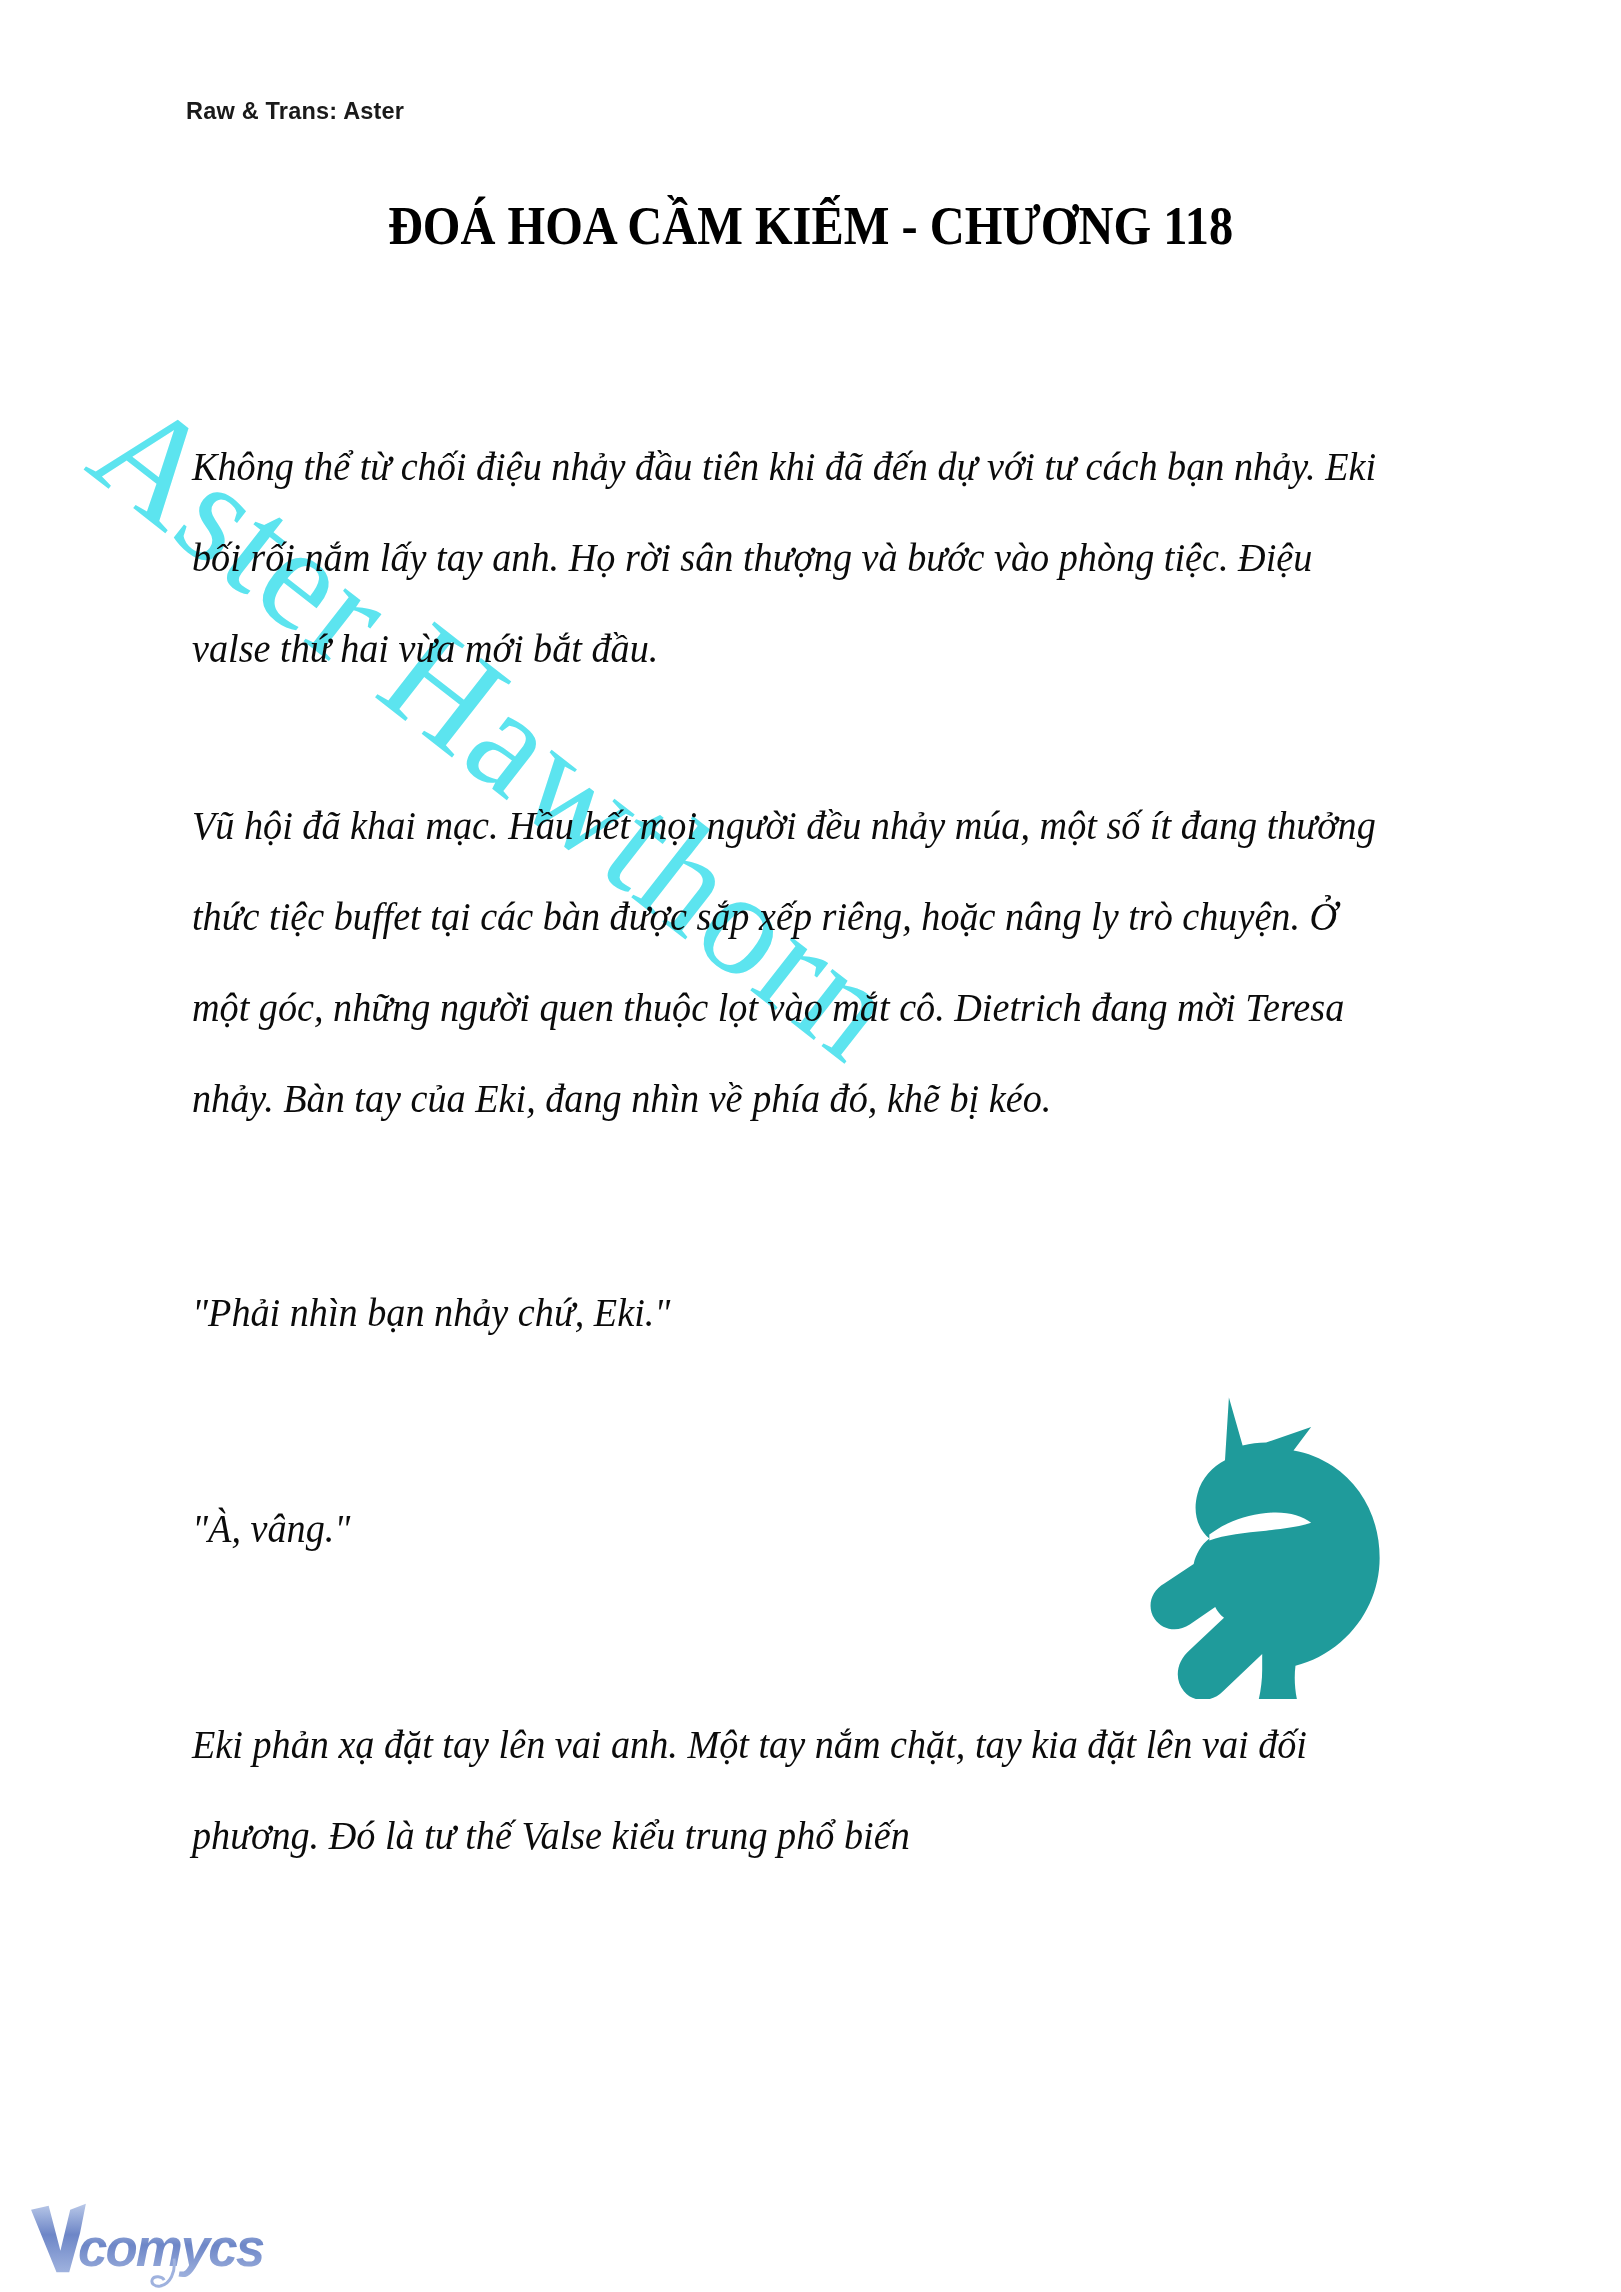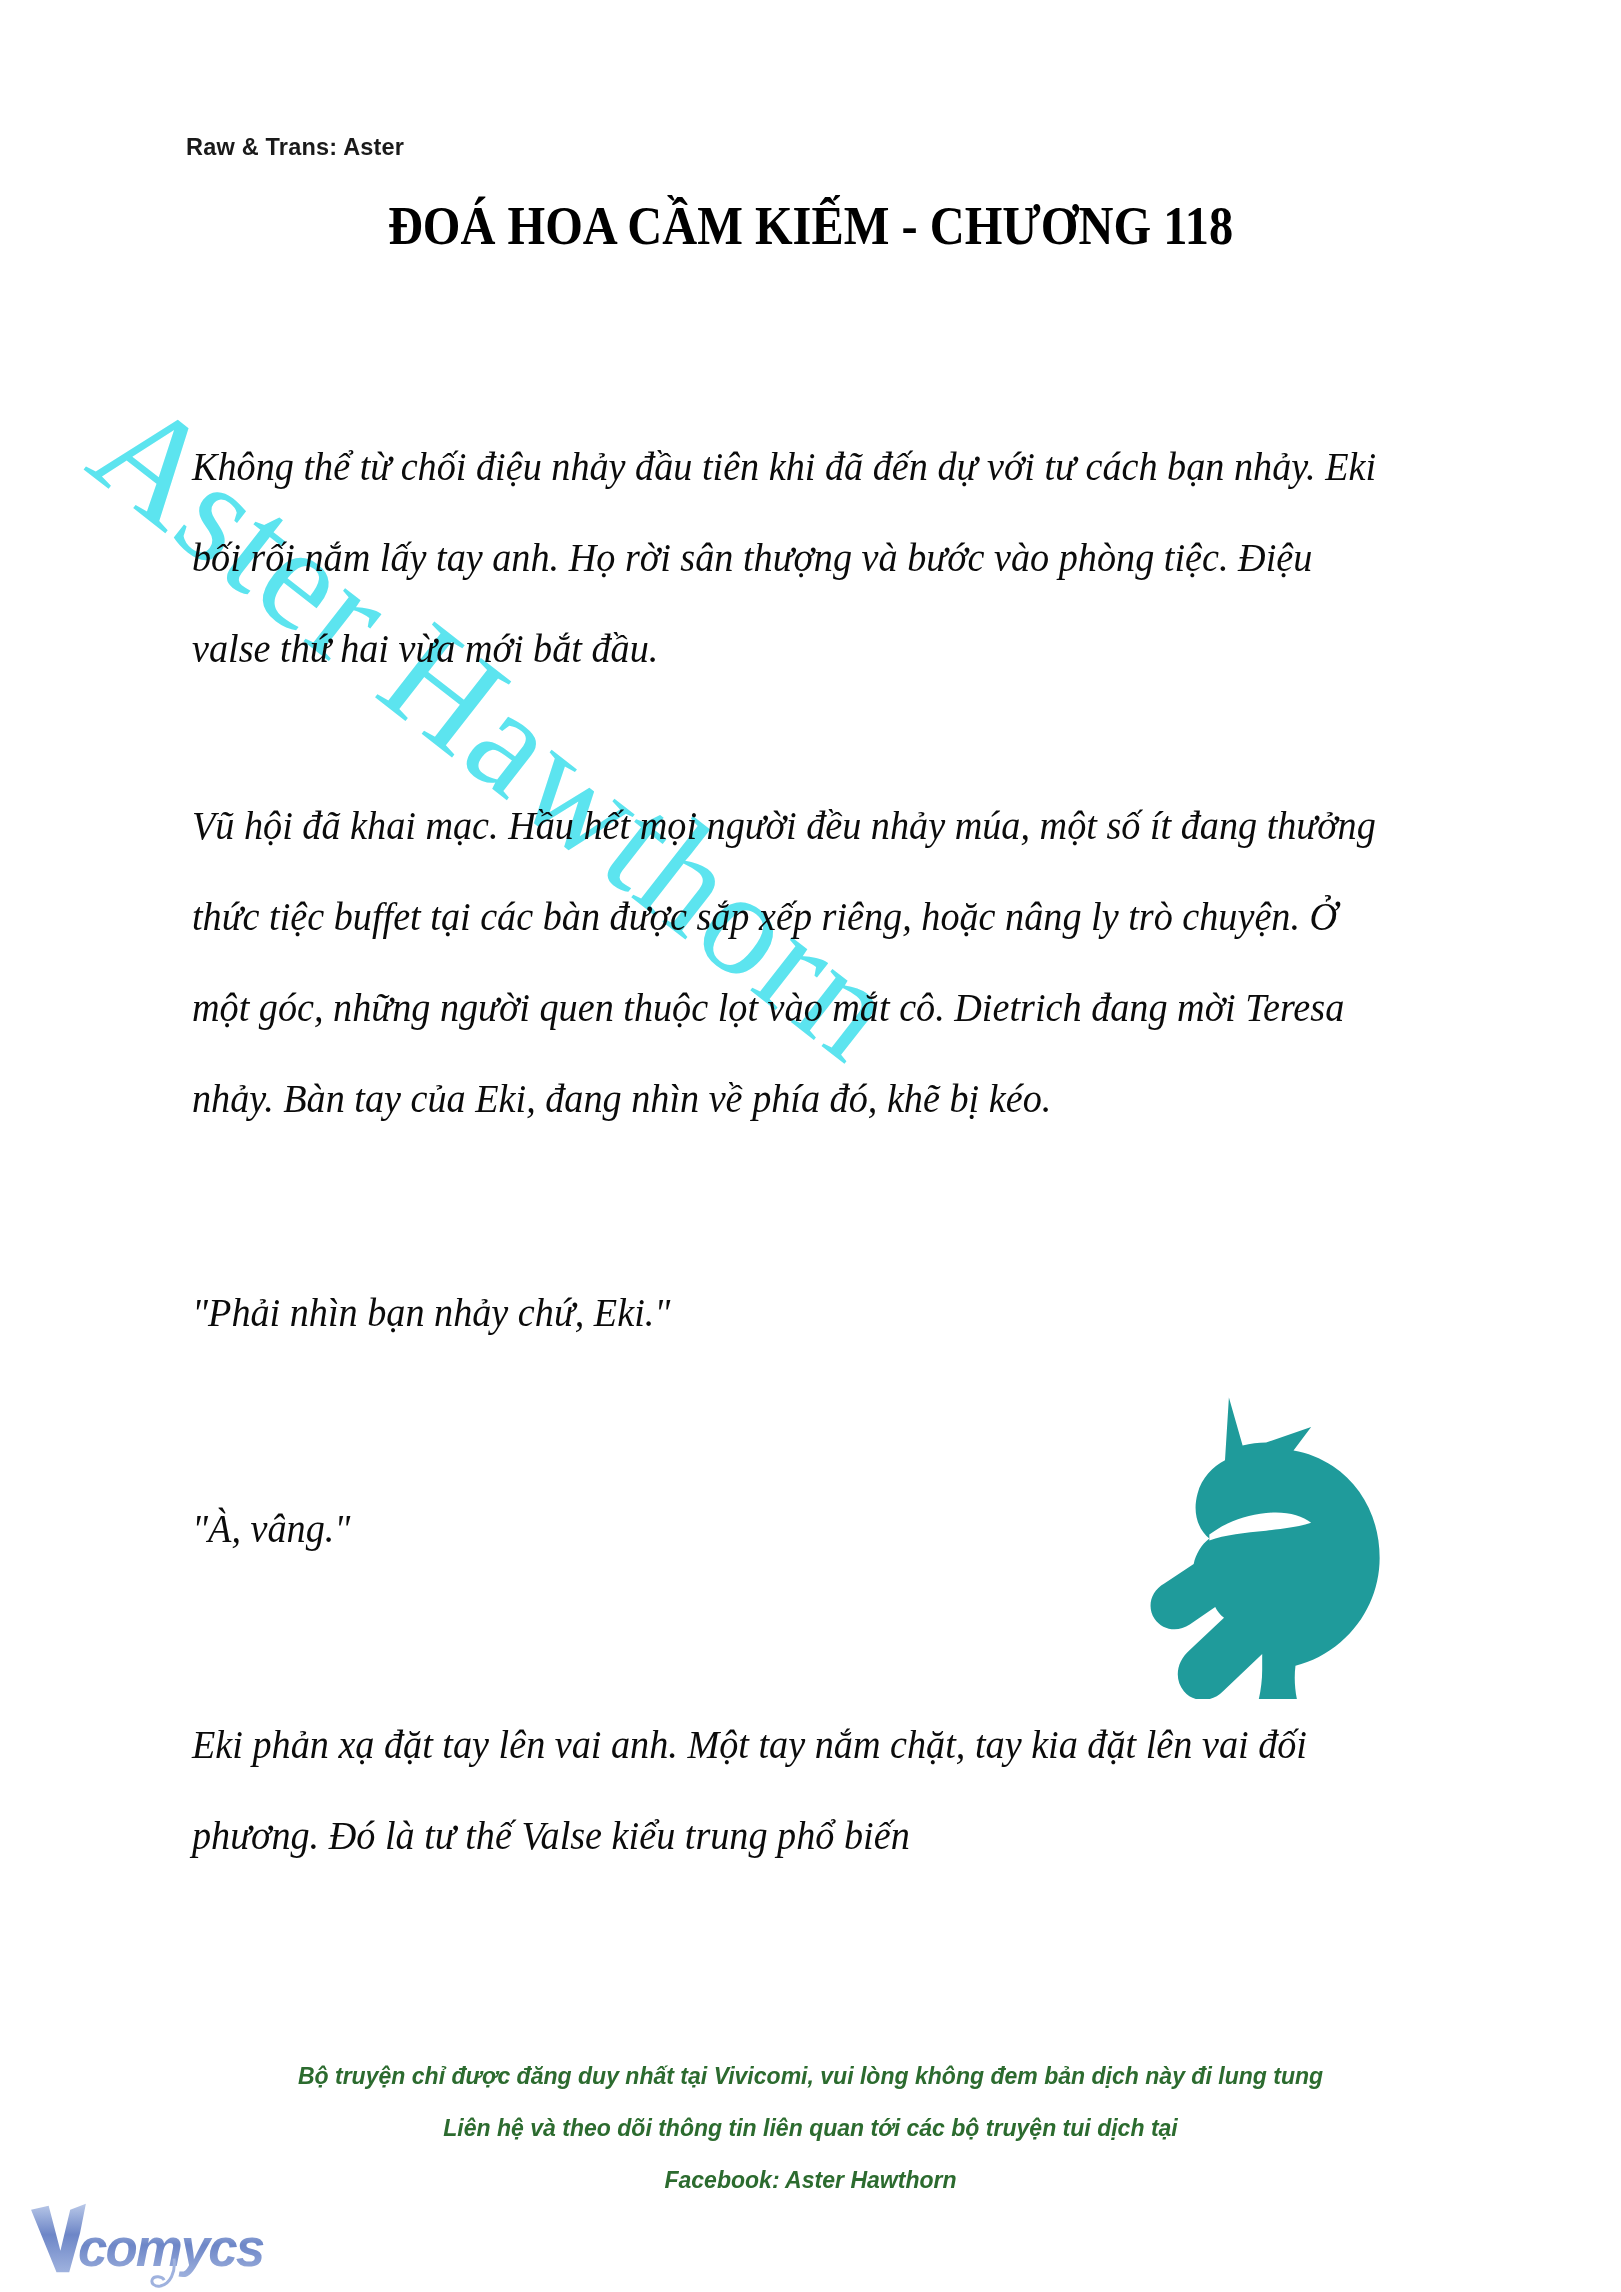--- a/index.html
+++ b/index.html
@@ -20,21 +20,20 @@
   .doc-header {
     position: absolute;
     left: 186px;
     top: 98px;
     font-family: "Liberation Sans", "DejaVu Sans", sans-serif;
     font-weight: bold;
     font-size: 23.5px;
     color: #1a1a1a;
     letter-spacing: 0.2px;
     white-space: nowrap;
-    margin-top: 36px;
   }
 
   
   .doc-title {
     position: absolute;
     left: 0;
     right: 0;
     top: 194px;
     text-align: center;
     font-family: "Liberation Serif", "DejaVu Serif", serif;
@@ -177,25 +176,20 @@
       " transform="scale(1,1)"></path>
     <path fill="#ffffff" d="
       M 92 162
       C 108 150, 128 142, 150 140
       C 170 138, 186 142, 196 150
       C 184 154, 168 156, 150 158
       C 128 160, 108 162, 92 168
       Z"></path>
   </svg>
 
-  <div class="footer">
-    <div class="footer-line">Bộ truyện chỉ được đăng duy nhất tại Vivicomi, vui lòng không đem bản dịch này đi lung tung</div>
-    <div class="footer-line">Liên hệ và theo dõi thông tin liên quan tới các bộ truyện tui dịch tại</div>
-    <div class="footer-line">Facebook: Aster Hawthorn</div>
-  </div>
 
   <svg class="logo" viewBox="0 0 250 95">
     <defs>
       <linearGradient id="lg" x1="0" y1="0" x2="0" y2="1">
         <stop offset="0%" stop-color="#b9c8e8"></stop>
         <stop offset="45%" stop-color="#6d86c7"></stop>
         <stop offset="100%" stop-color="#9fb2de"></stop>
       </linearGradient>
     </defs>
     <g fill="url(#lg)" stroke="none">

